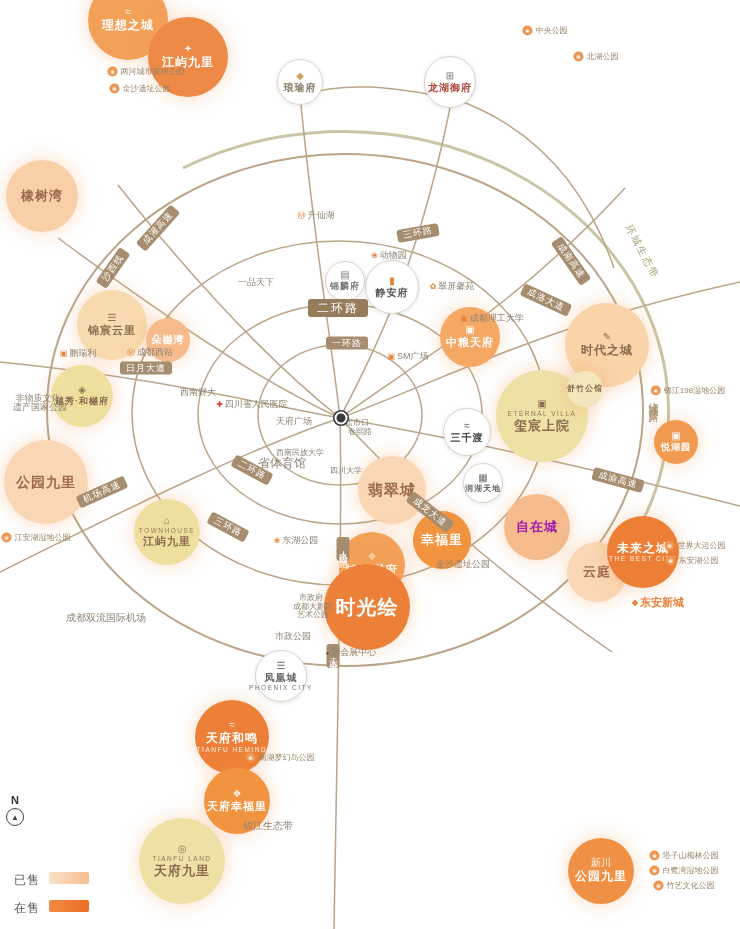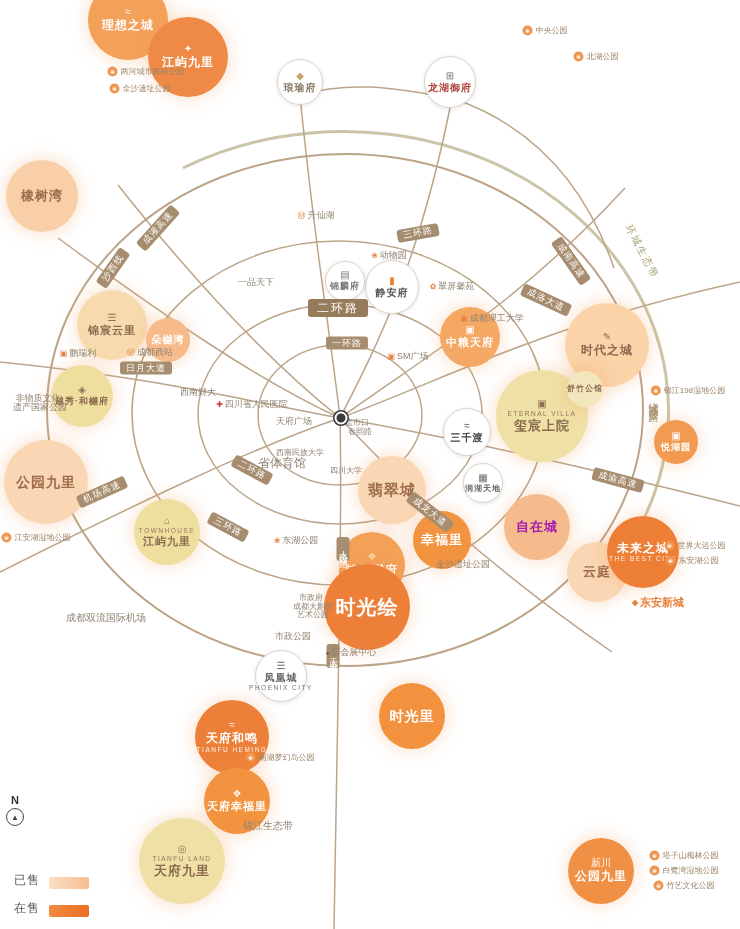--- a/index.html
+++ b/index.html
@@ -33,21 +33,21 @@
         display:flex;align-items:center;gap:3px;white-space:nowrap;z-index:7;}
   .park-ico{width:10px;height:10px;border-radius:50%;background:#F0954D;color:#fff;
         font-size:6px;display:flex;align-items:center;justify-content:center;line-height:1;}
   
   .center-dot{position:absolute;transform:translate(-50%,-50%);width:9px;height:9px;
         border-radius:50%;background:#3a3a3a;border:2px solid #fff;
         box-shadow:0 0 0 1.5px #3a3a3a;z-index:8;}
   
   .legend{position:absolute;left:14px;top:872px;display:flex;flex-direction:column;
         gap:11px;z-index:9;}
-  .lrow{display:flex;align-items:flex-end;gap:9px;}
+  .lrow{display:flex;align-items:flex-start;gap:9px;}
   .llabel{font-size:12px;color:#555;letter-spacing:1px;}
   .lbar{width:40px;height:12px;border-radius:2px;}
   
   .compass{position:absolute;z-index:9;display:flex;flex-direction:column;
         align-items:center;gap:2px;color:#333;}
   .compass .n{font-size:11px;font-weight:bold;}
   .cico{width:16px;height:16px;border-radius:50%;border:1px solid #444;display:flex;
         align-items:center;justify-content:center;font-size:8px;color:#444;}
 </style>
 </head>
@@ -332,23 +332,20 @@
       <span class="pglyph">⌂</span>
       <span class="psub">TOWNHOUSE</span>
       <span class="pname">江屿九里</span>
     </div>
   <div class="proj c" style="left:46px;top:482px;width:84px;height:84px;background:#FAD7B4;color:#9B6B4A;font-size:14px">
       <span class="pname">公园九里</span>
     </div>
   <div class="proj c" style="left:42px;top:196px;width:72px;height:72px;background:#F9CFA7;color:#9B6B4A;font-size:13px">
       <span class="pname">橡树湾</span>
     </div>
-  <div class="proj c" style="left:412px;top:716px;width:66px;height:66px;background:#F2913E;color:#fff;font-size:14px">
-      <span class="pname">时光里</span>
-    </div>
   <div class="proj w" style="left:281px;top:676px;width:52px;height:52px;color:#666;font-size:10px">
       <span class="pglyph">☰</span>
       <span class="pname">凤凰城</span>
       <span class="psub">PHOENIX CITY</span>
     </div>
   <div class="proj c" style="left:232px;top:737px;width:74px;height:74px;background:#ED8038;color:#fff;font-size:12px">
       <span class="pglyph">≈</span>
       <span class="pname">天府和鸣</span>
       <span class="psub">TIANFU HEMING</span>
     </div>

